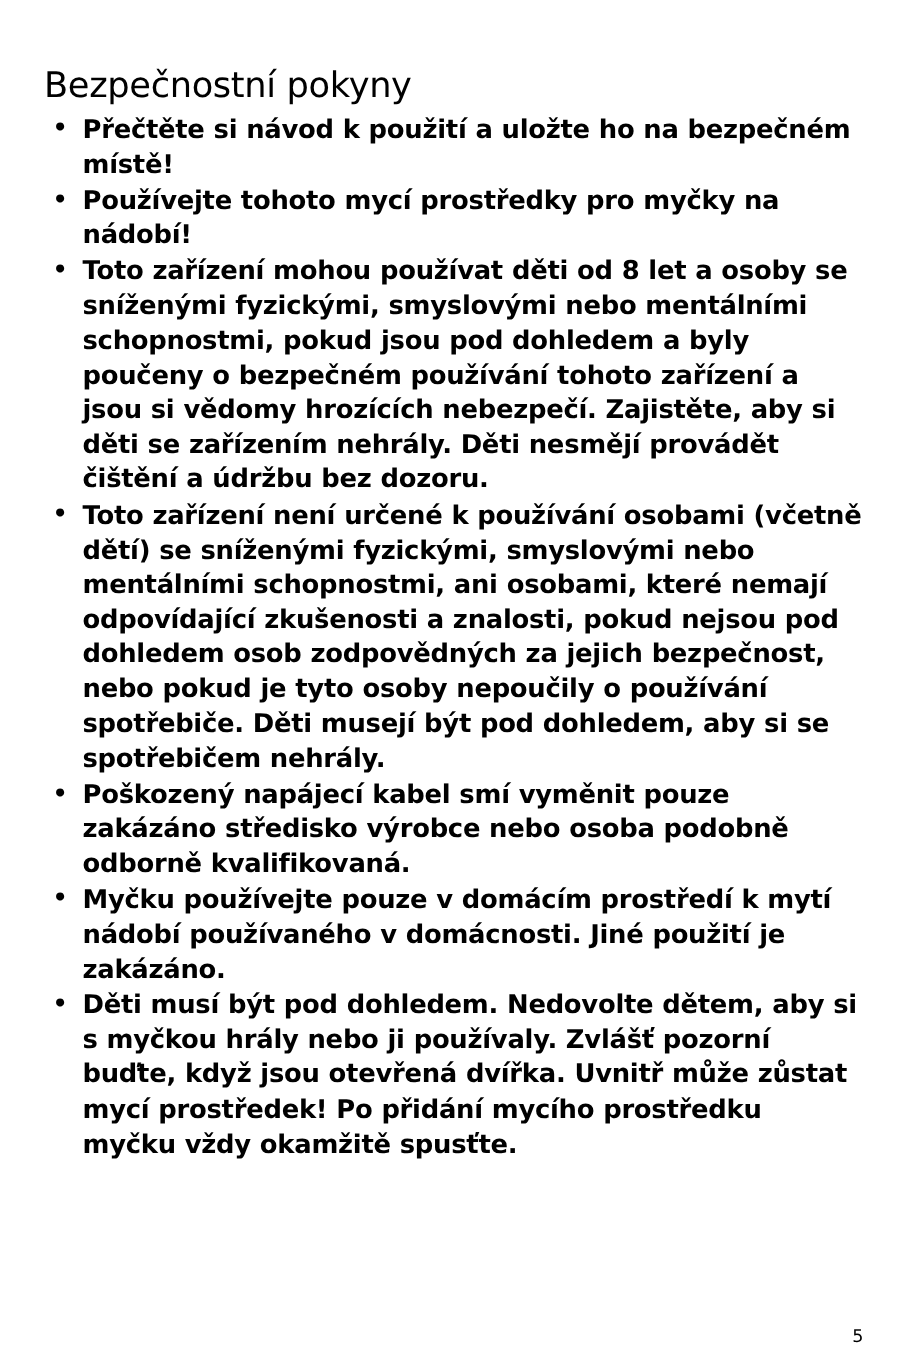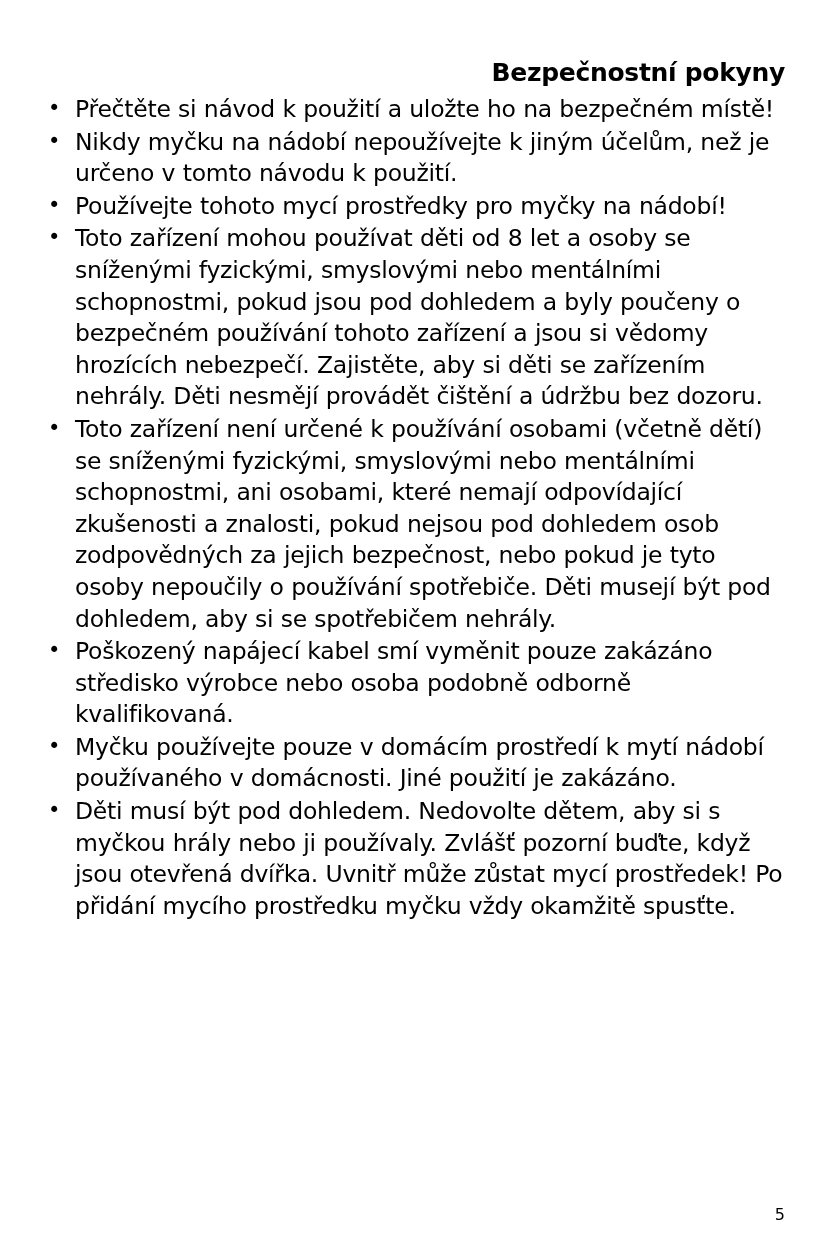--- a/index.html
+++ b/index.html
@@ -16,31 +16,31 @@
     overflow: hidden;
   }
   .page {
     box-sizing: border-box;
     width: 825px;
     height: 1240px;
     padding: 58px 40px 20px 40px;
     position: relative;
   }
   .page-title {
-    font-size: 25px;
-    font-weight: bold;
+    font-size: 32px;
+    font-weight: normal;
     letter-spacing: -0.3px;
     margin: 0 0 6px 0;
     line-height: 1.2;
-    text-align: right;
   }
   ul.safety-list {
     list-style: none;
     margin: 0;
     padding: 0;
+    font-weight: bold;
   }
   ul.safety-list > li {
     position: relative;
     padding-left: 35px;
     font-size: 23.5px;
     line-height: 1.345;
     margin-bottom: 1px;
     letter-spacing: -0.25px;
     word-spacing: 0.2px;
   }
@@ -61,21 +61,20 @@
   }
 </style>
 </head>
 <body>
 
 <div class="page">
   <h1 class="page-title">Bezpečnostní pokyny</h1>
 
   <ul class="safety-list">
     <li>Přečtěte si návod k použití a uložte ho na bezpečném místě!</li>
-    <li>Nikdy myčku na nádobí nepoužívejte k jiným účelům, než je určeno v tomto návodu k použití.</li>
     <li>Používejte tohoto mycí prostředky pro myčky na nádobí!</li>
     <li>Toto zařízení mohou používat děti od 8 let a osoby se sníženými fyzickými, smyslovými nebo mentálními schopnostmi, pokud jsou pod dohledem a byly poučeny o bezpečném používání tohoto zařízení a jsou si vědomy hrozících nebezpečí. Zajistěte, aby si děti se zařízením nehrály. Děti nesmějí provádět čištění a údržbu bez dozoru.</li>
     <li>Toto zařízení není určené k používání osobami (včetně dětí) se sníženými fyzickými, smyslovými nebo mentálními schopnostmi, ani osobami, které nemají odpovídající zkušenosti a znalosti, pokud nejsou pod dohledem osob zodpovědných za jejich bezpečnost, nebo pokud je tyto osoby nepoučily o používání spotřebiče. Děti musejí být pod dohledem, aby si se spotřebičem nehrály.</li>
     <li>Poškozený napájecí kabel smí vyměnit pouze zakázáno středisko výrobce nebo osoba podobně odborně kvalifikovaná.</li>
     <li>Myčku používejte pouze v domácím prostředí k mytí nádobí používaného v domácnosti. Jiné použití je zakázáno.</li>
     <li>Děti musí být pod dohledem. Nedovolte dětem, aby si s myčkou hrály nebo ji používaly. Zvlášť pozorní buďte, když jsou otevřená dvířka. Uvnitř může zůstat mycí prostředek! Po přidání mycího prostředku myčku vždy okamžitě spusťte.</li>
   </ul>
 
   <div class="page-number">5</div>
 </div>

